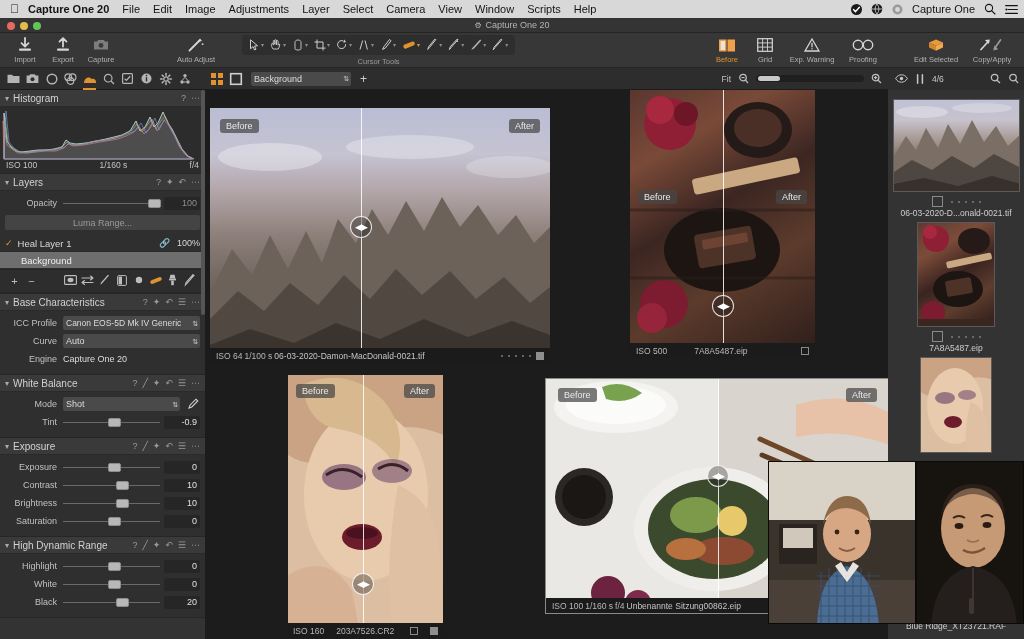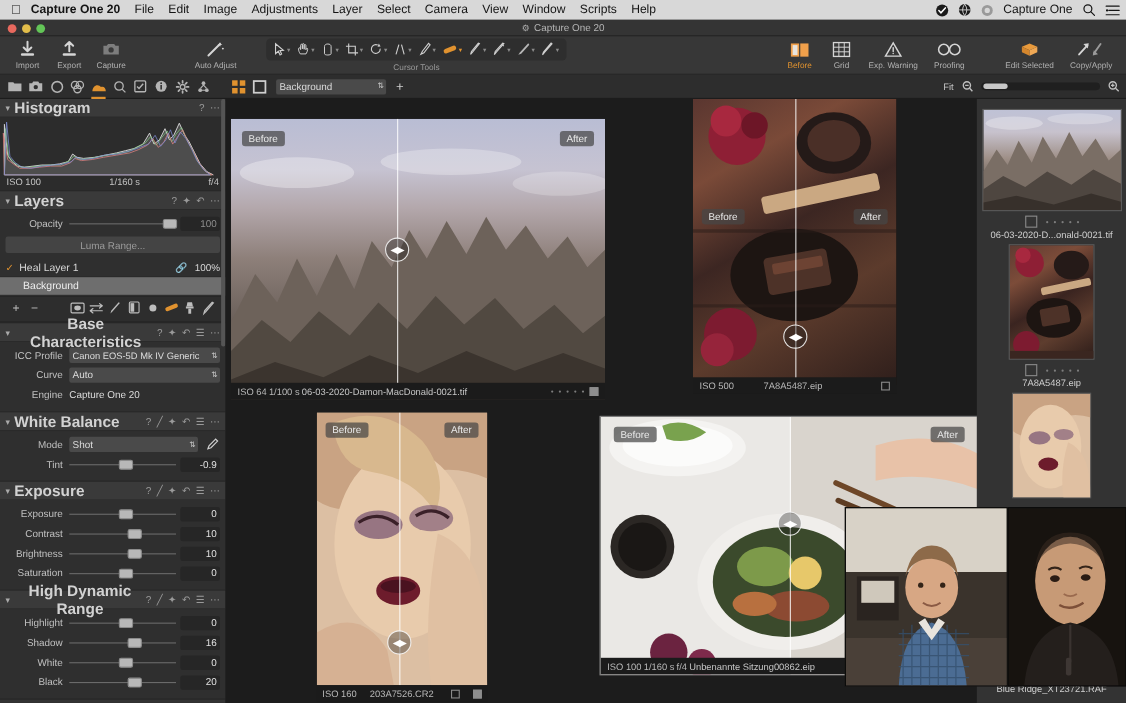--- a/index.html
+++ b/index.html
@@ -86,21 +86,21 @@
     background: #333333; overflow: hidden;
   }
   .ptool {
     background: #2f2f2f; border-bottom: 1px solid #262626;
   }
   .phead {
     display: flex; align-items: center; height: 17px; padding: 0 5px;
     background: #3a3a3a; border-bottom: 1px solid #2a2a2a;
   }
   .phead .chev { color: #aaa; font-size: 8px; margin-right: 4px; }
-  .phead .ptitle { font-size: 14px; color: #d2d2d2; font-weight: bold; text-align: center; }
+  .phead .ptitle { font-size: 10px; color: #d2d2d2; font-weight: normal; text-align: center; }
   .phead .picons { margin-left: auto; display: flex; gap: 5px; align-items: center; color: #9a9a9a; font-size: 9px; }
 
   .pbody { padding: 4px 5px 5px 5px; }
   .row { display: flex; align-items: center; height: 16px; margin-bottom: 2px; }
   .row .lbl { width: 58px; text-align: right; font-size: 9px; color: #c0c0c0; padding-right: 6px; }
   .sel {
     flex: 1; height: 14px; background: #4a4a4a; border-radius: 2px;
     font-size: 9px; color: #dcdcdc; display: flex; align-items: center;
     padding: 0 3px; position: relative; overflow: hidden; white-space: nowrap;
   }
@@ -560,20 +560,46 @@
         <span style="display:inline-flex;">
           <svg width="11" height="11" viewBox="0 0 11 11">
               <circle cx="4.6" cy="4.6" r="3.3" fill="none" stroke="#c0c0c0" stroke-width="1.2"></circle>
               <path d="M3 4.6h3.2M4.6 3v3.2" stroke="#c0c0c0" stroke-width="1.1"></path>
               <path d="M7.1 7.2 10 10" stroke="#c0c0c0" stroke-width="1.2"></path>
             </svg>
         </span>
       </div>
     </div>
 
+    <div style="width:136px;height:22px;display:flex;align-items:center;gap:7px;padding-left:7px;background:#2d2d2d;">
+      <span style="display:inline-flex;">
+        <svg width="13" height="9" viewBox="0 0 13 9">
+            <path d="M0.6 4.5C2.2 1.8 4.2 0.8 6.5 0.8s4.3 1 5.9 3.7c-1.6 2.7-3.6 3.7-5.9 3.7S2.2 7.2 0.6 4.5z" fill="none" stroke="#c8c8c8" stroke-width="1"></path>
+            <circle cx="6.5" cy="4.5" r="1.7" fill="#c8c8c8"></circle>
+          </svg>
+      </span>
+      <span style="display:inline-flex;">
+        <svg width="10" height="10" viewBox="0 0 10 10">
+            <path d="M2.6 0.8v8.4M7.4 0.8v8.4" stroke="#c8c8c8" stroke-width="1.5" stroke-linecap="round"></path>
+          </svg>
+      </span>
+      <span class="small" style="color:#c8c8c8;">4/6</span>
+      <span style="margin-left:auto;display:inline-flex;">
+        <svg width="11" height="11" viewBox="0 0 11 11">
+            <circle cx="4.6" cy="4.6" r="3.3" fill="none" stroke="#c0c0c0" stroke-width="1.2"></circle>
+            <path d="M7.1 7.2 10 10" stroke="#c0c0c0" stroke-width="1.2"></path>
+          </svg>
+      </span>
+      <span style="margin-right:5px;display:inline-flex;">
+        <svg width="11" height="11" viewBox="0 0 11 11">
+            <circle cx="5" cy="4.6" r="3.3" fill="none" stroke="#c0c0c0" stroke-width="1.2"></circle>
+            <path d="M7.5 7.2 10 10" stroke="#c0c0c0" stroke-width="1.2"></path>
+          </svg>
+      </span>
+    </div>
   </div>
 
   <div class="leftpanel">
 
     <div class="ptool">
       <div class="phead">
         <span class="chev">▾</span>
         <span class="ptitle">Histogram</span>
         <span class="picons">
           <span>?</span>
@@ -799,28 +825,20 @@
       <div class="pbody">
         <div class="row">
           <span class="lbl">Highlight</span>
           <span class="slider">
               <span class="track"></span>
               <span class="knob" style="left:46%"></span>
             </span>
           <span class="numbox">0</span>
         </div>
         <div class="row">
-          <span class="lbl">Shadow</span>
-          <span class="slider">
-              <span class="track"></span>
-              <span class="knob" style="left:55%"></span>
-            </span>
-          <span class="numbox">16</span>
-        </div>
-        <div class="row">
           <span class="lbl">White</span>
           <span class="slider">
               <span class="track"></span>
               <span class="knob" style="left:46%"></span>
             </span>
           <span class="numbox">0</span>
         </div>
         <div class="row">
           <span class="lbl">Black</span>
           <span class="slider">

